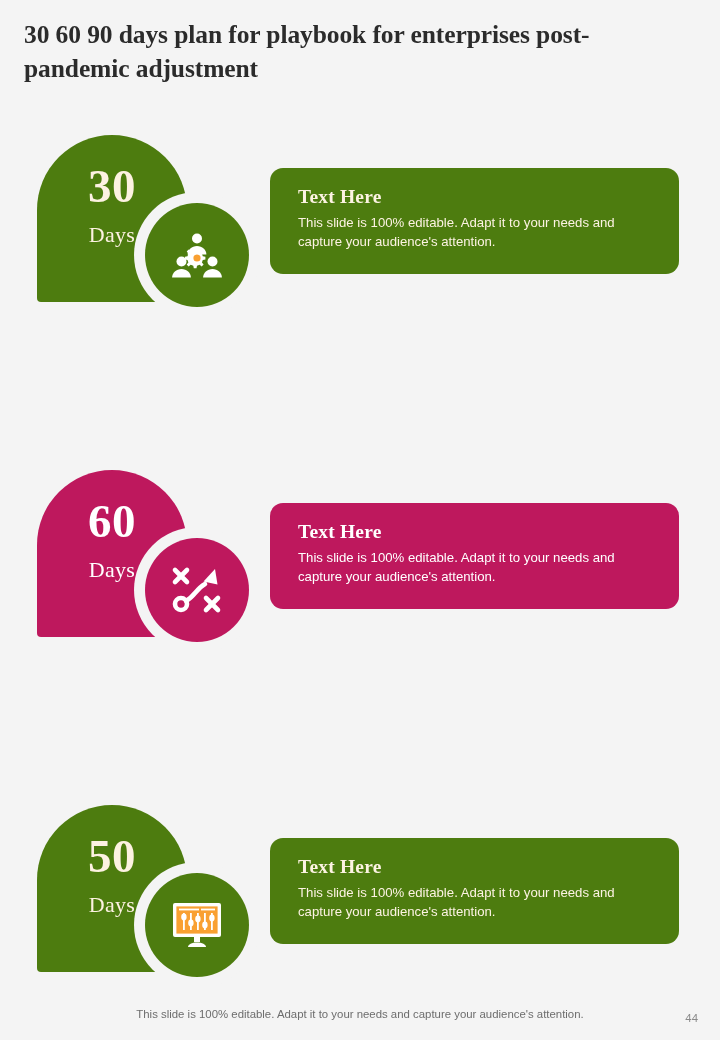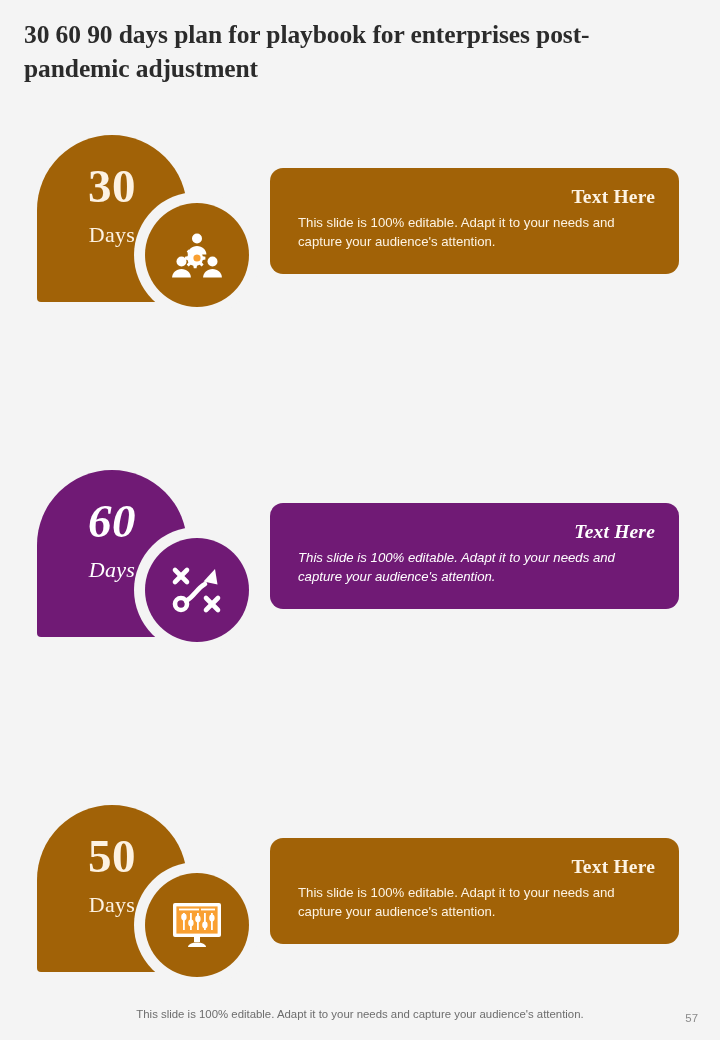--- a/index.html
+++ b/index.html
@@ -113,34 +113,33 @@
     padding: 18px 24px 0 28px;
   }
   .card-title {
     font-family: "Liberation Serif", serif;
     font-weight: bold;
     font-size: 19.5px;
     color: #fdf3e3;
     line-height: 1.1;
     margin: 0 0 7px 0;
     letter-spacing: 0.2px;
-    text-align: right;
   }
   .card-body {
     font-family: "Liberation Sans", sans-serif;
     font-size: 13.2px;
     line-height: 1.38;
     color: #fdf3e3;
     margin: 0;
     max-width: 362px;
   }
 
   
-  .orange .arch, .orange .badge-inner, .orange .card { background: #a16207; }
-  .teal   .arch, .teal   .badge-inner, .teal   .card { background: #701a75; font-style: italic; }
+  .orange .arch, .orange .badge-inner, .orange .card { background: #4d7c0f; }
+  .teal   .arch, .teal   .badge-inner, .teal   .card { background: #be185d; }
   .teal .arch-label, .teal .card-title, .teal .card-body { color: #ffffff; }
 
   
   .footer {
     position: absolute;
     left: 0;
     top: 1008px;
     width: 720px;
     height: 26px;
   }
@@ -288,16 +287,16 @@
     </div>
 
     <div class="card">
       <div class="card-title">Text Here</div>
       <div class="card-body">This slide is 100% editable. Adapt it to your needs and capture your audience's attention.</div>
     </div>
   </div>
 
   <div class="footer">
     <div class="footer-note">This slide is 100% editable. Adapt it to your needs and capture your audience's attention.</div>
-    <div class="page-number">57</div>
+    <div class="page-number">44</div>
   </div>
 
 </div>
 
 </body></html>

